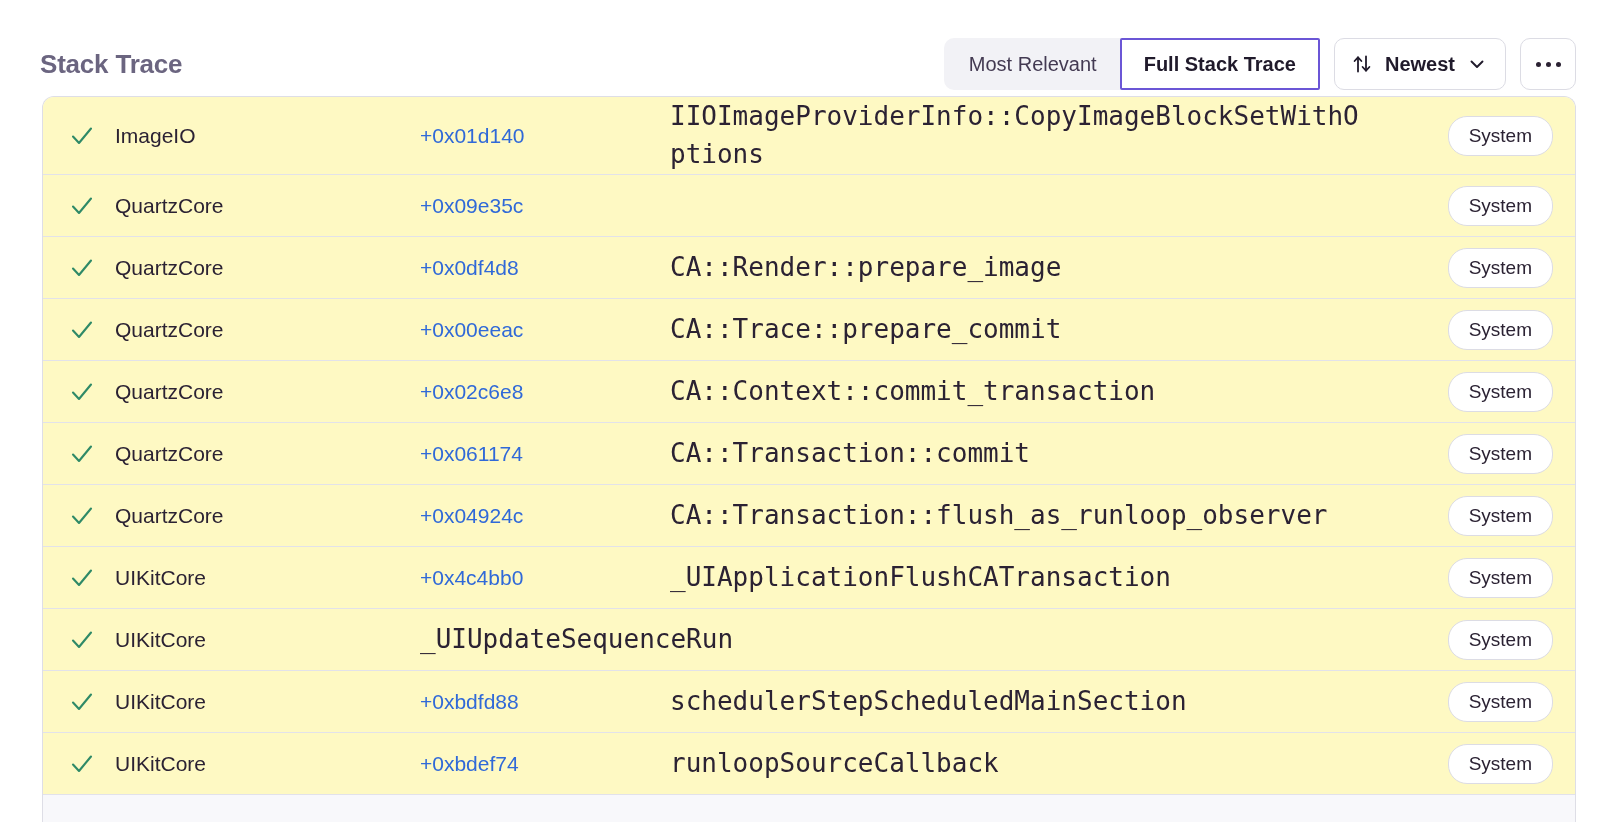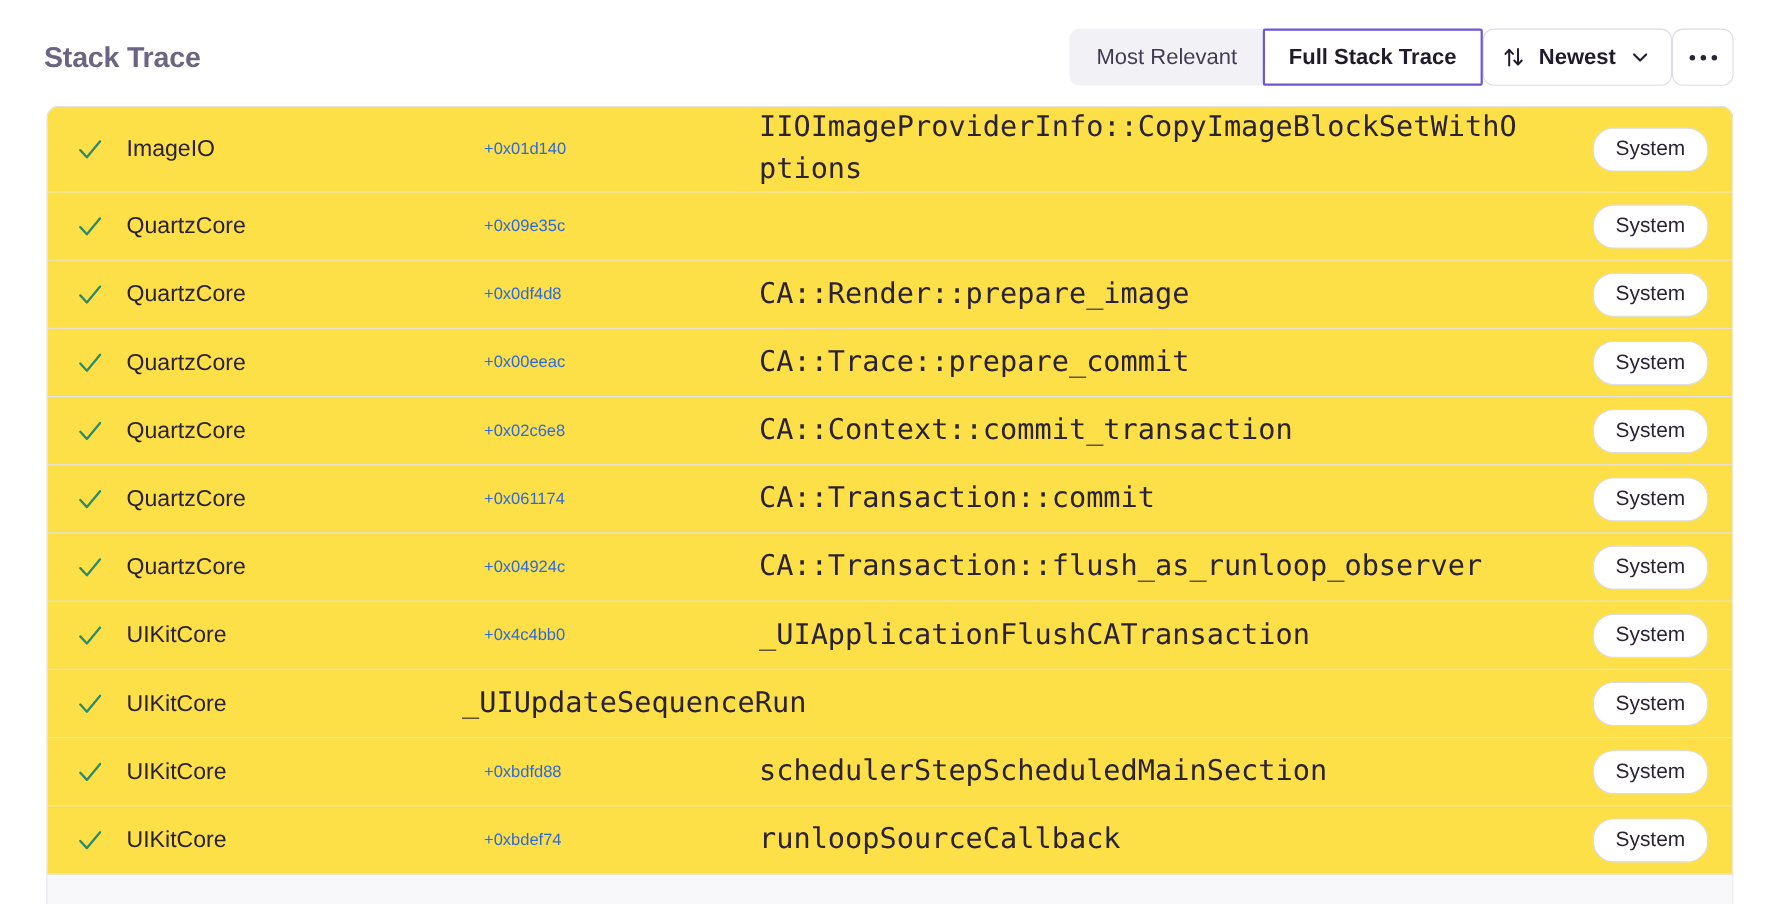--- a/index.html
+++ b/index.html
@@ -19,21 +19,21 @@
     position: relative;
     width: 1614px;
     height: 822px;
     box-sizing: border-box;
   }
 
   
   .header {
     position: absolute;
     left: 0;
-    top: 4px;
+    top: 16px;
     width: 1614px;
     height: 96px;
     display: flex;
     align-items: center;
     justify-content: space-between;
     box-sizing: border-box;
     padding: 0 38px 0 40px;
     text-align: right;
   }
 
@@ -42,20 +42,21 @@
     font-weight: 700;
     color: #6b6580;
     letter-spacing: -0.2px;
     line-height: 1;
     white-space: nowrap;
   }
 
   .header-controls {
     display: flex;
     align-items: center;
+    gap: 14px;
   }
 
   
   .segmented {
     display: flex;
     align-items: stretch;
     height: 52px;
     border-radius: 10px;
     position: relative;
   }
@@ -150,21 +151,21 @@
     background: #f8f8fb;
     box-sizing: border-box;
     overflow: hidden;
   }
 
   .trace-row {
     display: flex;
     align-items: center;
     box-sizing: border-box;
     border-bottom: 1px solid #e2e2ea;
-    background: #fde047;
+    background: #fef9c3;
     min-height: 62px;
     padding: 0 22px 0 0;
     cursor: pointer;
   }
   .trace-row.tall {
     min-height: 78px;
   }
   .trace-row:last-child {
     border-bottom: 1px solid #e2e2ea;
   }
@@ -187,24 +188,23 @@
     width: 305px;
     font-size: 21px;
     color: #2b2233;
     white-space: nowrap;
     overflow: hidden;
   }
 
   .col-offset {
     flex: 0 0 250px;
     width: 250px;
-    font-size: 15px;
+    font-size: 21px;
     color: #3069d8;
     white-space: nowrap;
-    margin-left: 20px;
   }
 
   .col-func {
     flex: 1 1 auto;
     font-family: "DejaVu Sans Mono", "Liberation Mono", monospace;
     font-size: 26px;
     color: #2b2233;
     line-height: 1.45;
     word-break: break-all;
     padding-right: 22px;

